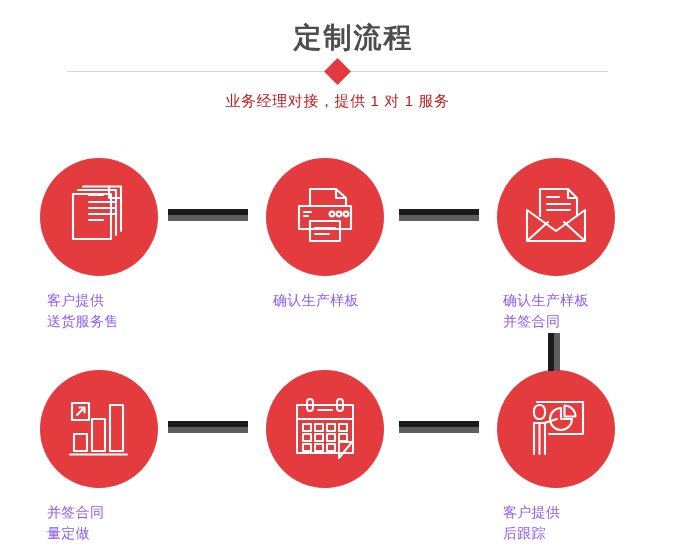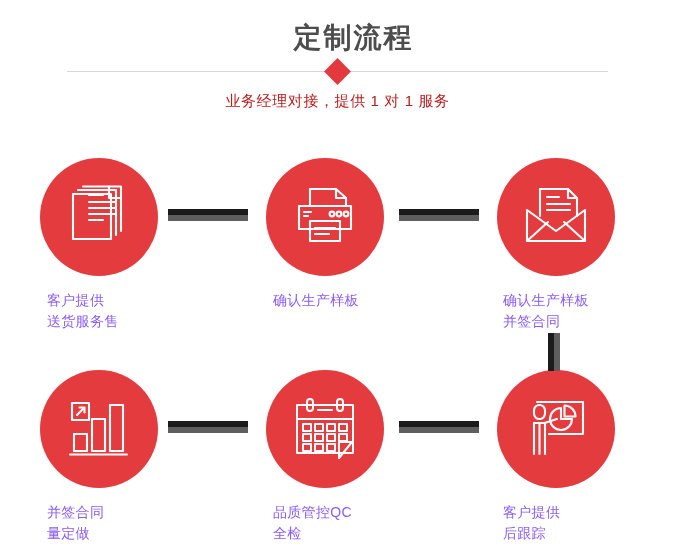--- a/index.html
+++ b/index.html
@@ -269,24 +269,20 @@
           <rect x="35" y="38" width="8" height="7"></rect>
           <rect x="47" y="38" width="8" height="7"></rect>
           <rect x="11" y="48" width="8" height="7"></rect>
           <rect x="23" y="48" width="8" height="7"></rect>
           <rect x="35" y="48" width="8" height="7"></rect>
           <path d="M47 62 V46 H60"></path>
           <line x1="47" y1="62" x2="60" y2="46"></line>
         </svg>
       </span>
     </div>
-    <div class="step-label">
-      <div>品质管控QC</div>
-      <div>全检</div>
-    </div>
   </div>
 
   <div class="step c2 r1">
     <div class="circle">
       <span>
         <svg width="66" height="66" viewBox="0 0 66 66" fill="none" stroke="#ffffff" stroke-width="2.1" stroke-linejoin="round" stroke-linecap="round">
           <path d="M14 6 H60 V38 H26"></path>
           <path d="M38 12 A11 11 0 1 0 49 23 H38 Z"></path>
           <path d="M41.5 9.5 A11 11 0 0 1 52.5 20.5 H41.5 Z"></path>
           <rect x="11" y="9" width="11" height="14" rx="5.5"></rect>

